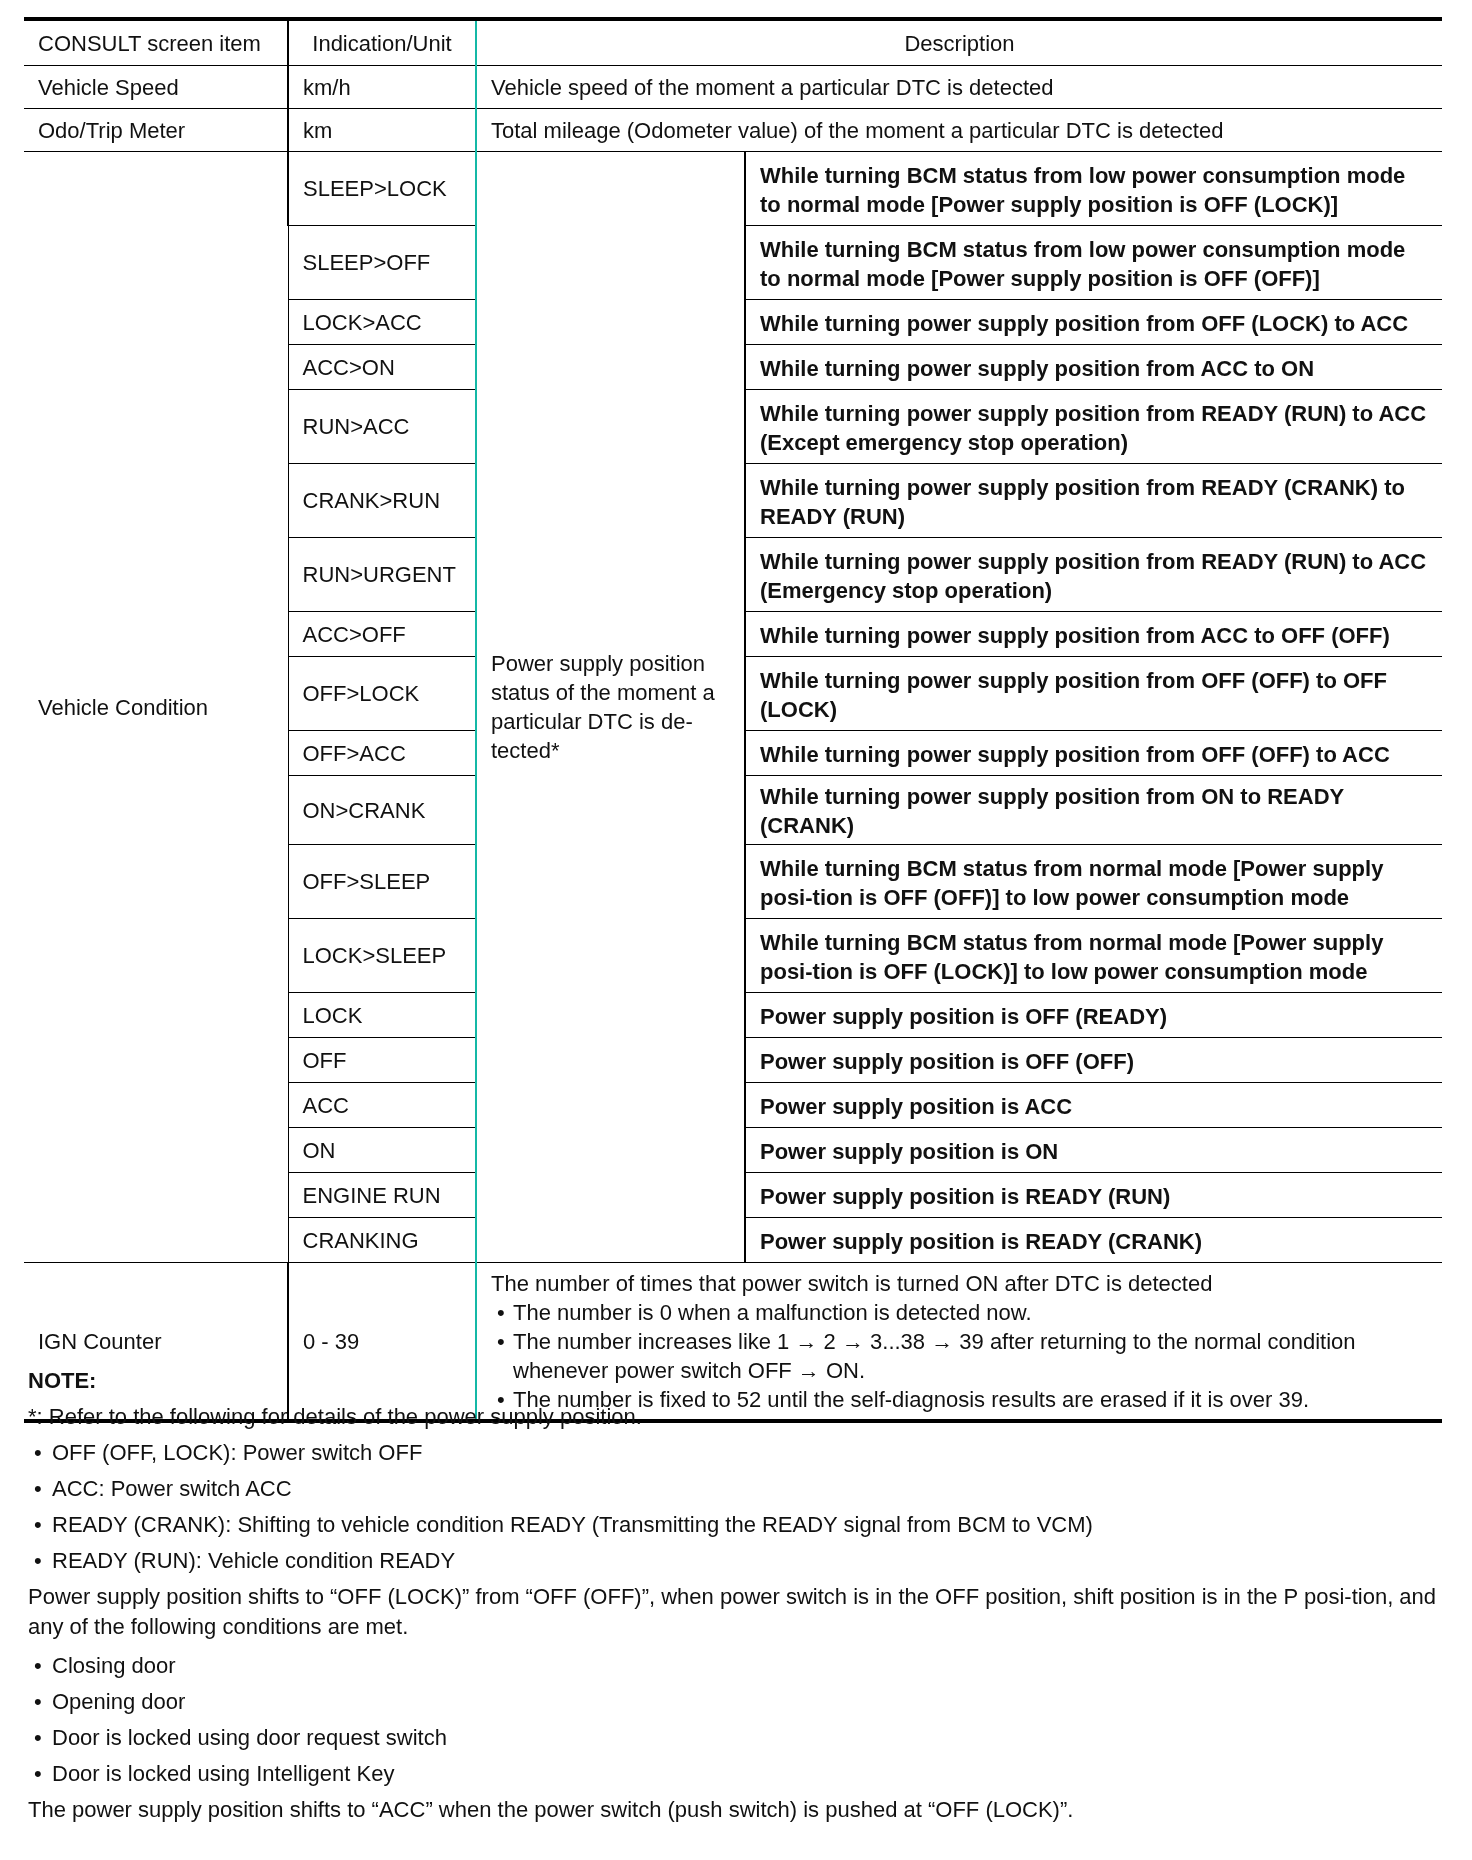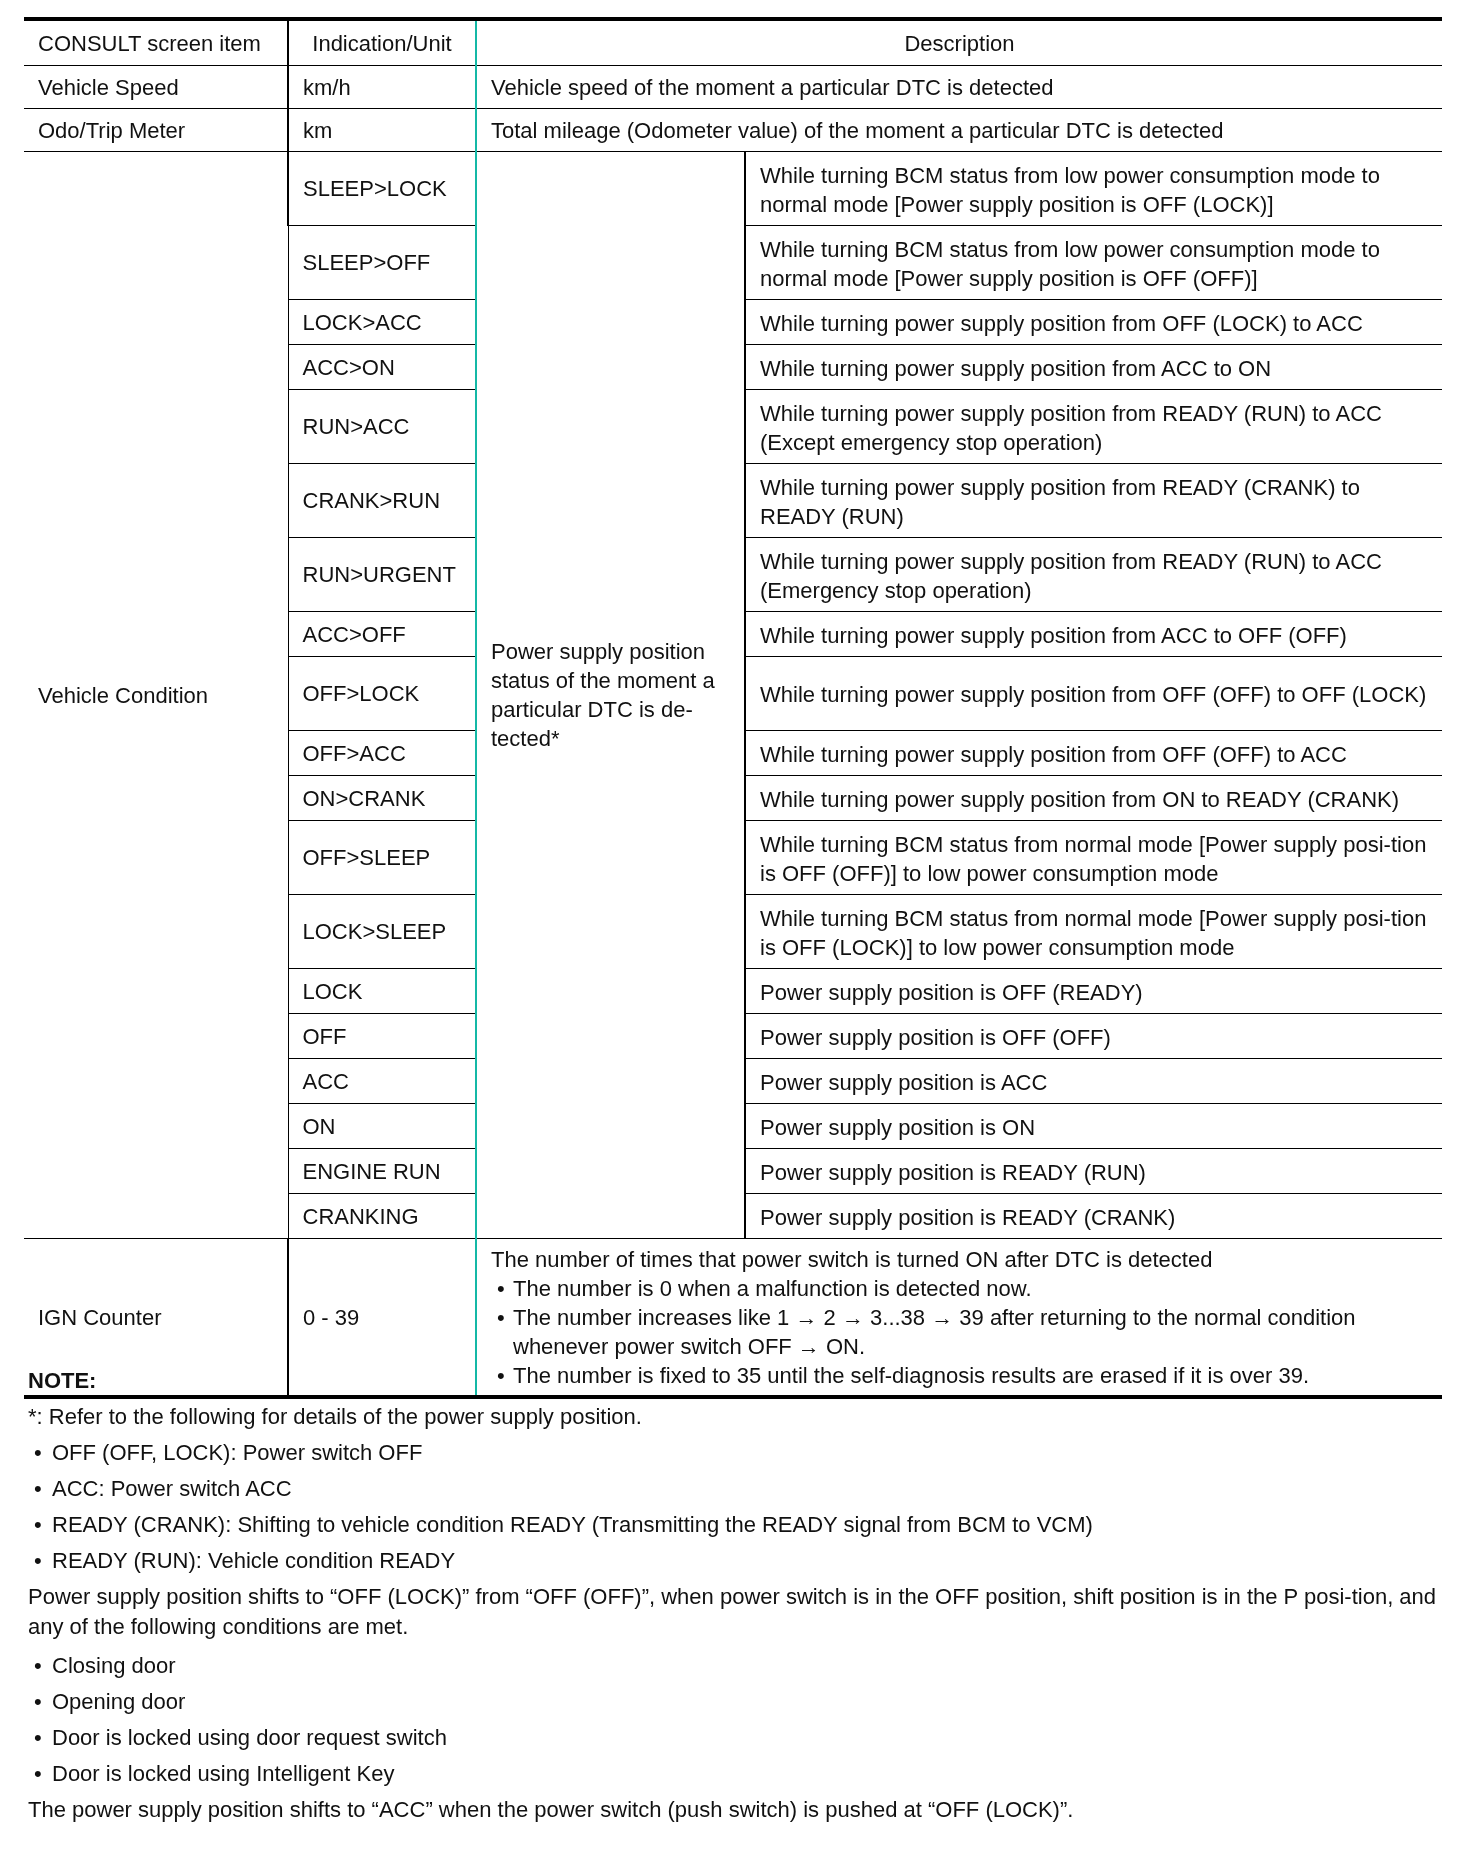--- a/index.html
+++ b/index.html
@@ -18,21 +18,21 @@
     line-height: 29px; font-size: 22px;
   }
   table.spec tr > td:first-child { border-left: none; }
   table.spec tr > td:last-child { border-right: none; }
   table.spec td.c2 { border-left: 2px solid #000; border-right: 2px solid #14b8a6; }
   table.spec td.hdr { text-align: center; height: 36px; }
   table.spec td.hdr-left { text-align: left; padding-left: 14px; }
   table.spec tr.h1 td { height: 34px; }
   table.spec tr.h2 td { height: 63px; }
   table.spec td.mid { vertical-align: middle; line-height: 29px; }
-  table.spec td.cond { padding-top: 6px; }
+  table.spec td.cond { padding-top: 6px; font-weight: bold; }
   .bul { list-style: none; margin: 0; padding: 0; }
   .bul li { position: relative; padding-left: 22px; }
   .bul li::before { content: "\2022"; position: absolute; left: 6px; top: 0; }
   .notes { position: absolute; left: 28px; top: 1363px; width: 1420px; font-size: 22px; line-height: 36px; }
   .notes .note-title { font-weight: bold; }
   .notes .para { line-height: 30px; margin: 3px 0 6px 0; }
   .notes ul.bul li { padding-left: 24px; line-height: 36px; }
 </style>
 </head>
 <body>
@@ -139,21 +139,21 @@
         <td class="cond">Power supply position is READY (CRANK)</td>
       </tr>
       <tr>
         <td style="height: 148px;">IGN Counter</td>
         <td class="c2">0 - 39</td>
         <td colspan="2">
           <div>The number of times that power switch is turned ON after DTC is detected</div>
           <ul class="bul">
             <li>The number is 0 when a malfunction is detected now.</li>
             <li>The number increases like 1 → 2 → 3...38 → 39 after returning to the normal condition whenever power switch OFF → ON.</li>
-            <li>The number is fixed to 35 until the self-diagnosis results are erased if it is over 39.</li>
+            <li>The number is fixed to 52 until the self-diagnosis results are erased if it is over 39.</li>
           </ul>
         </td>
       </tr>
     </tbody>
 </table>
 
 <div class="notes">
   <div class="note-title">NOTE:</div>
   <div>*: Refer to the following for details of the power supply position.</div>
   <ul class="bul">

